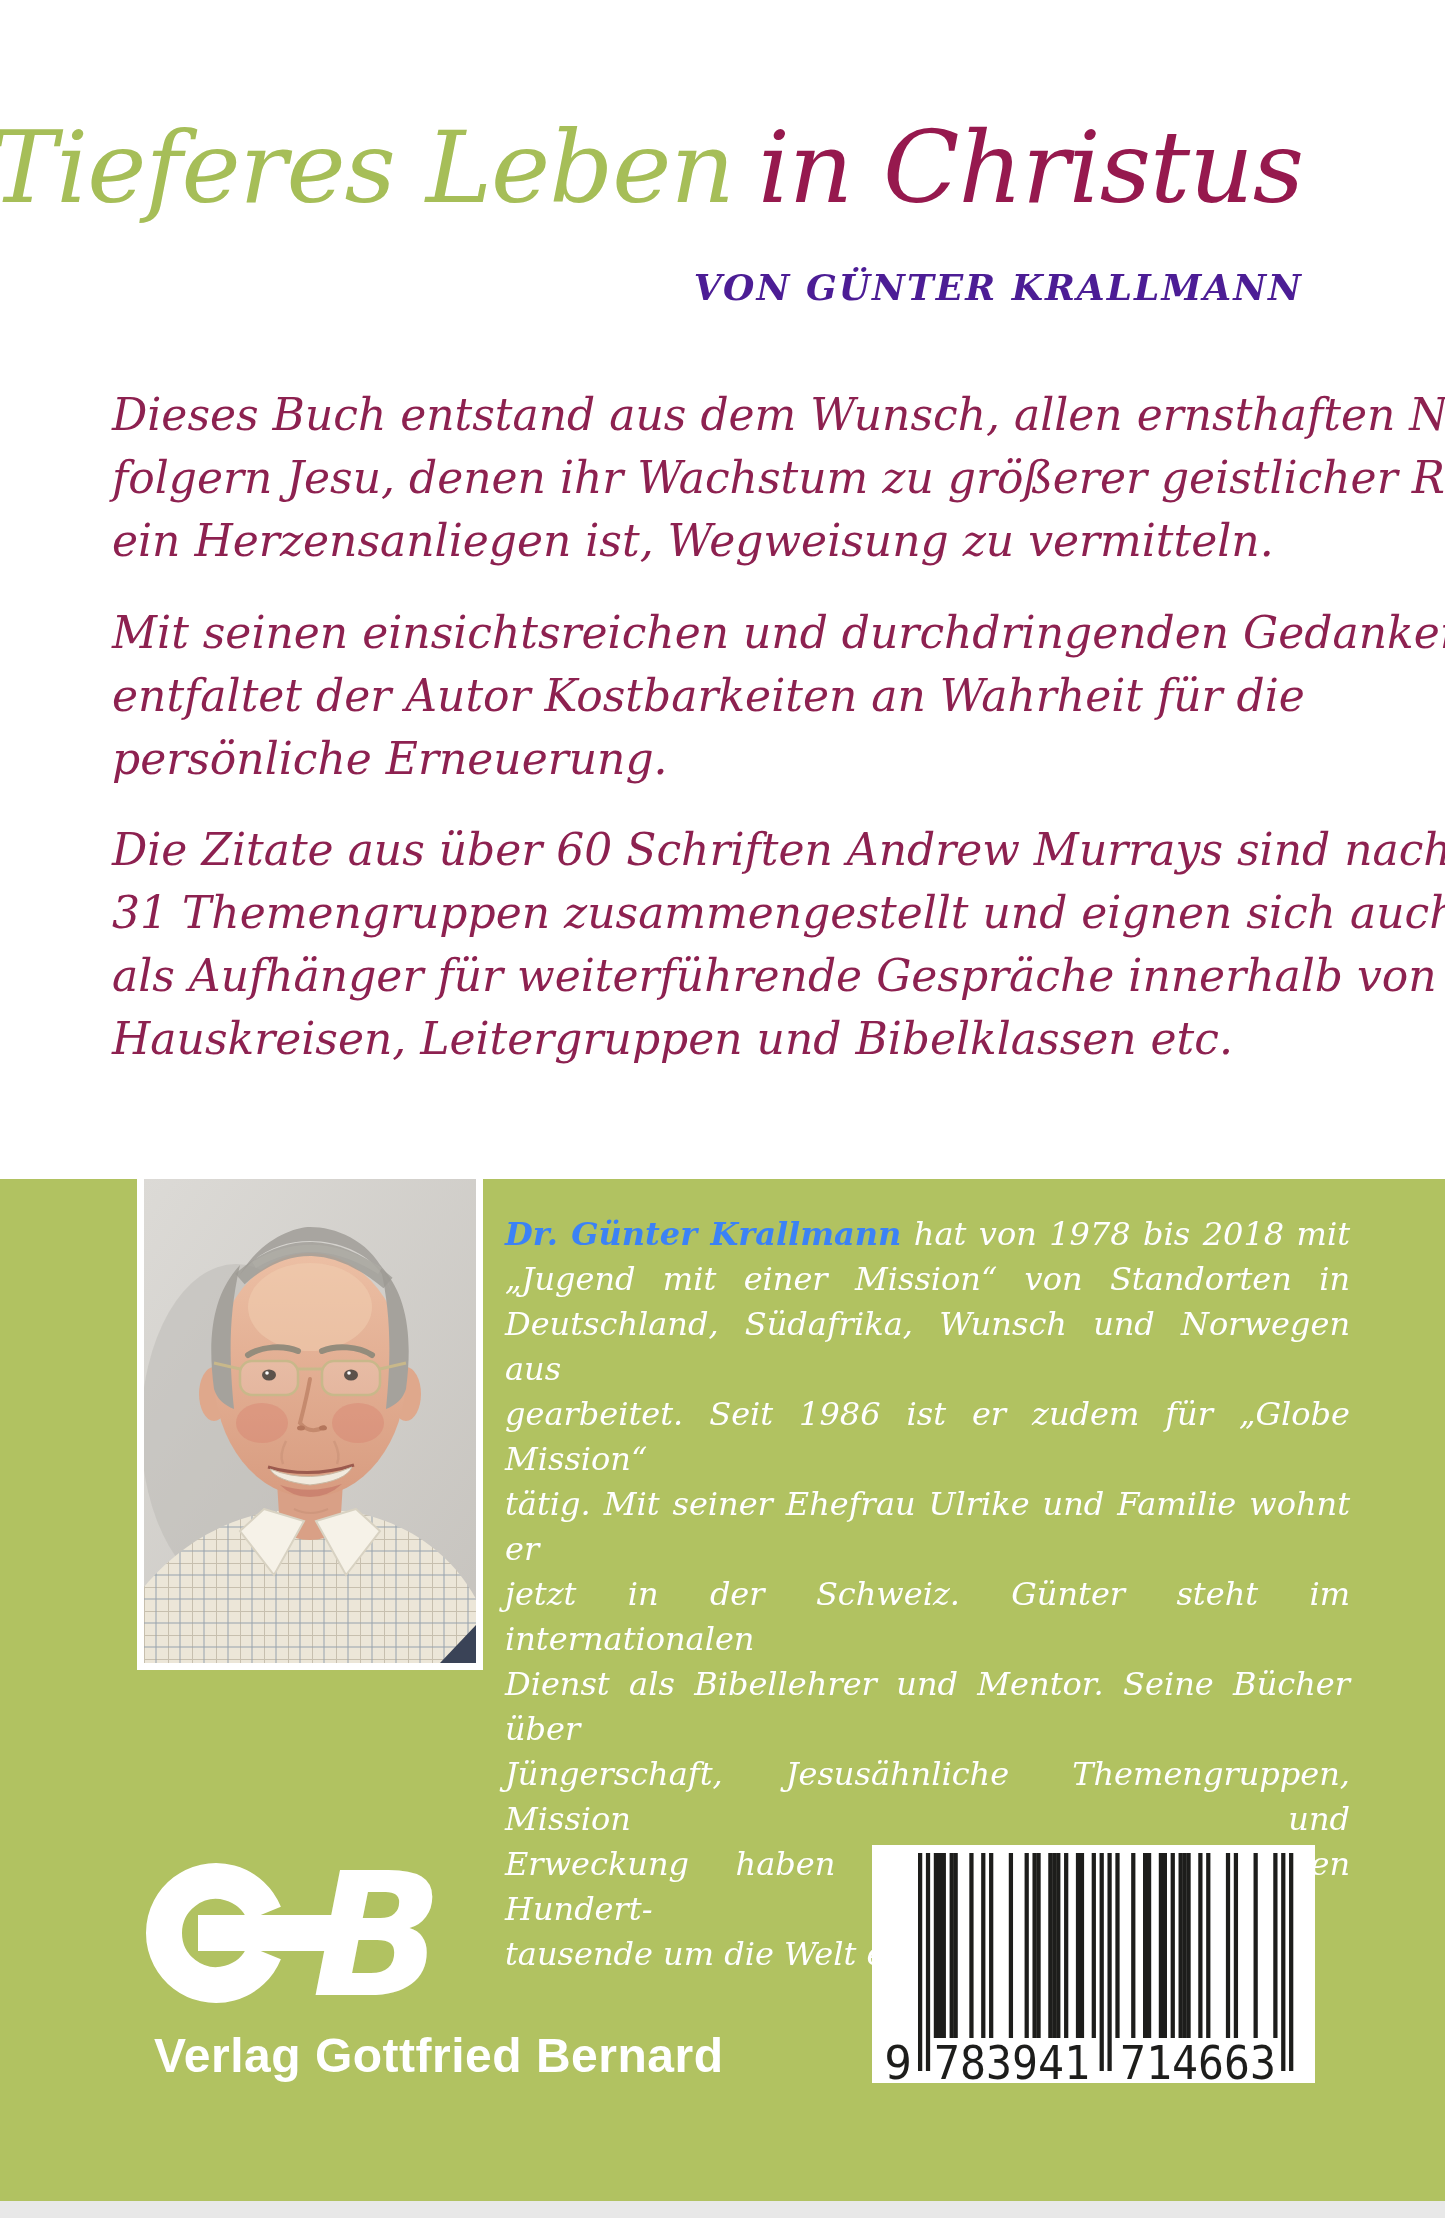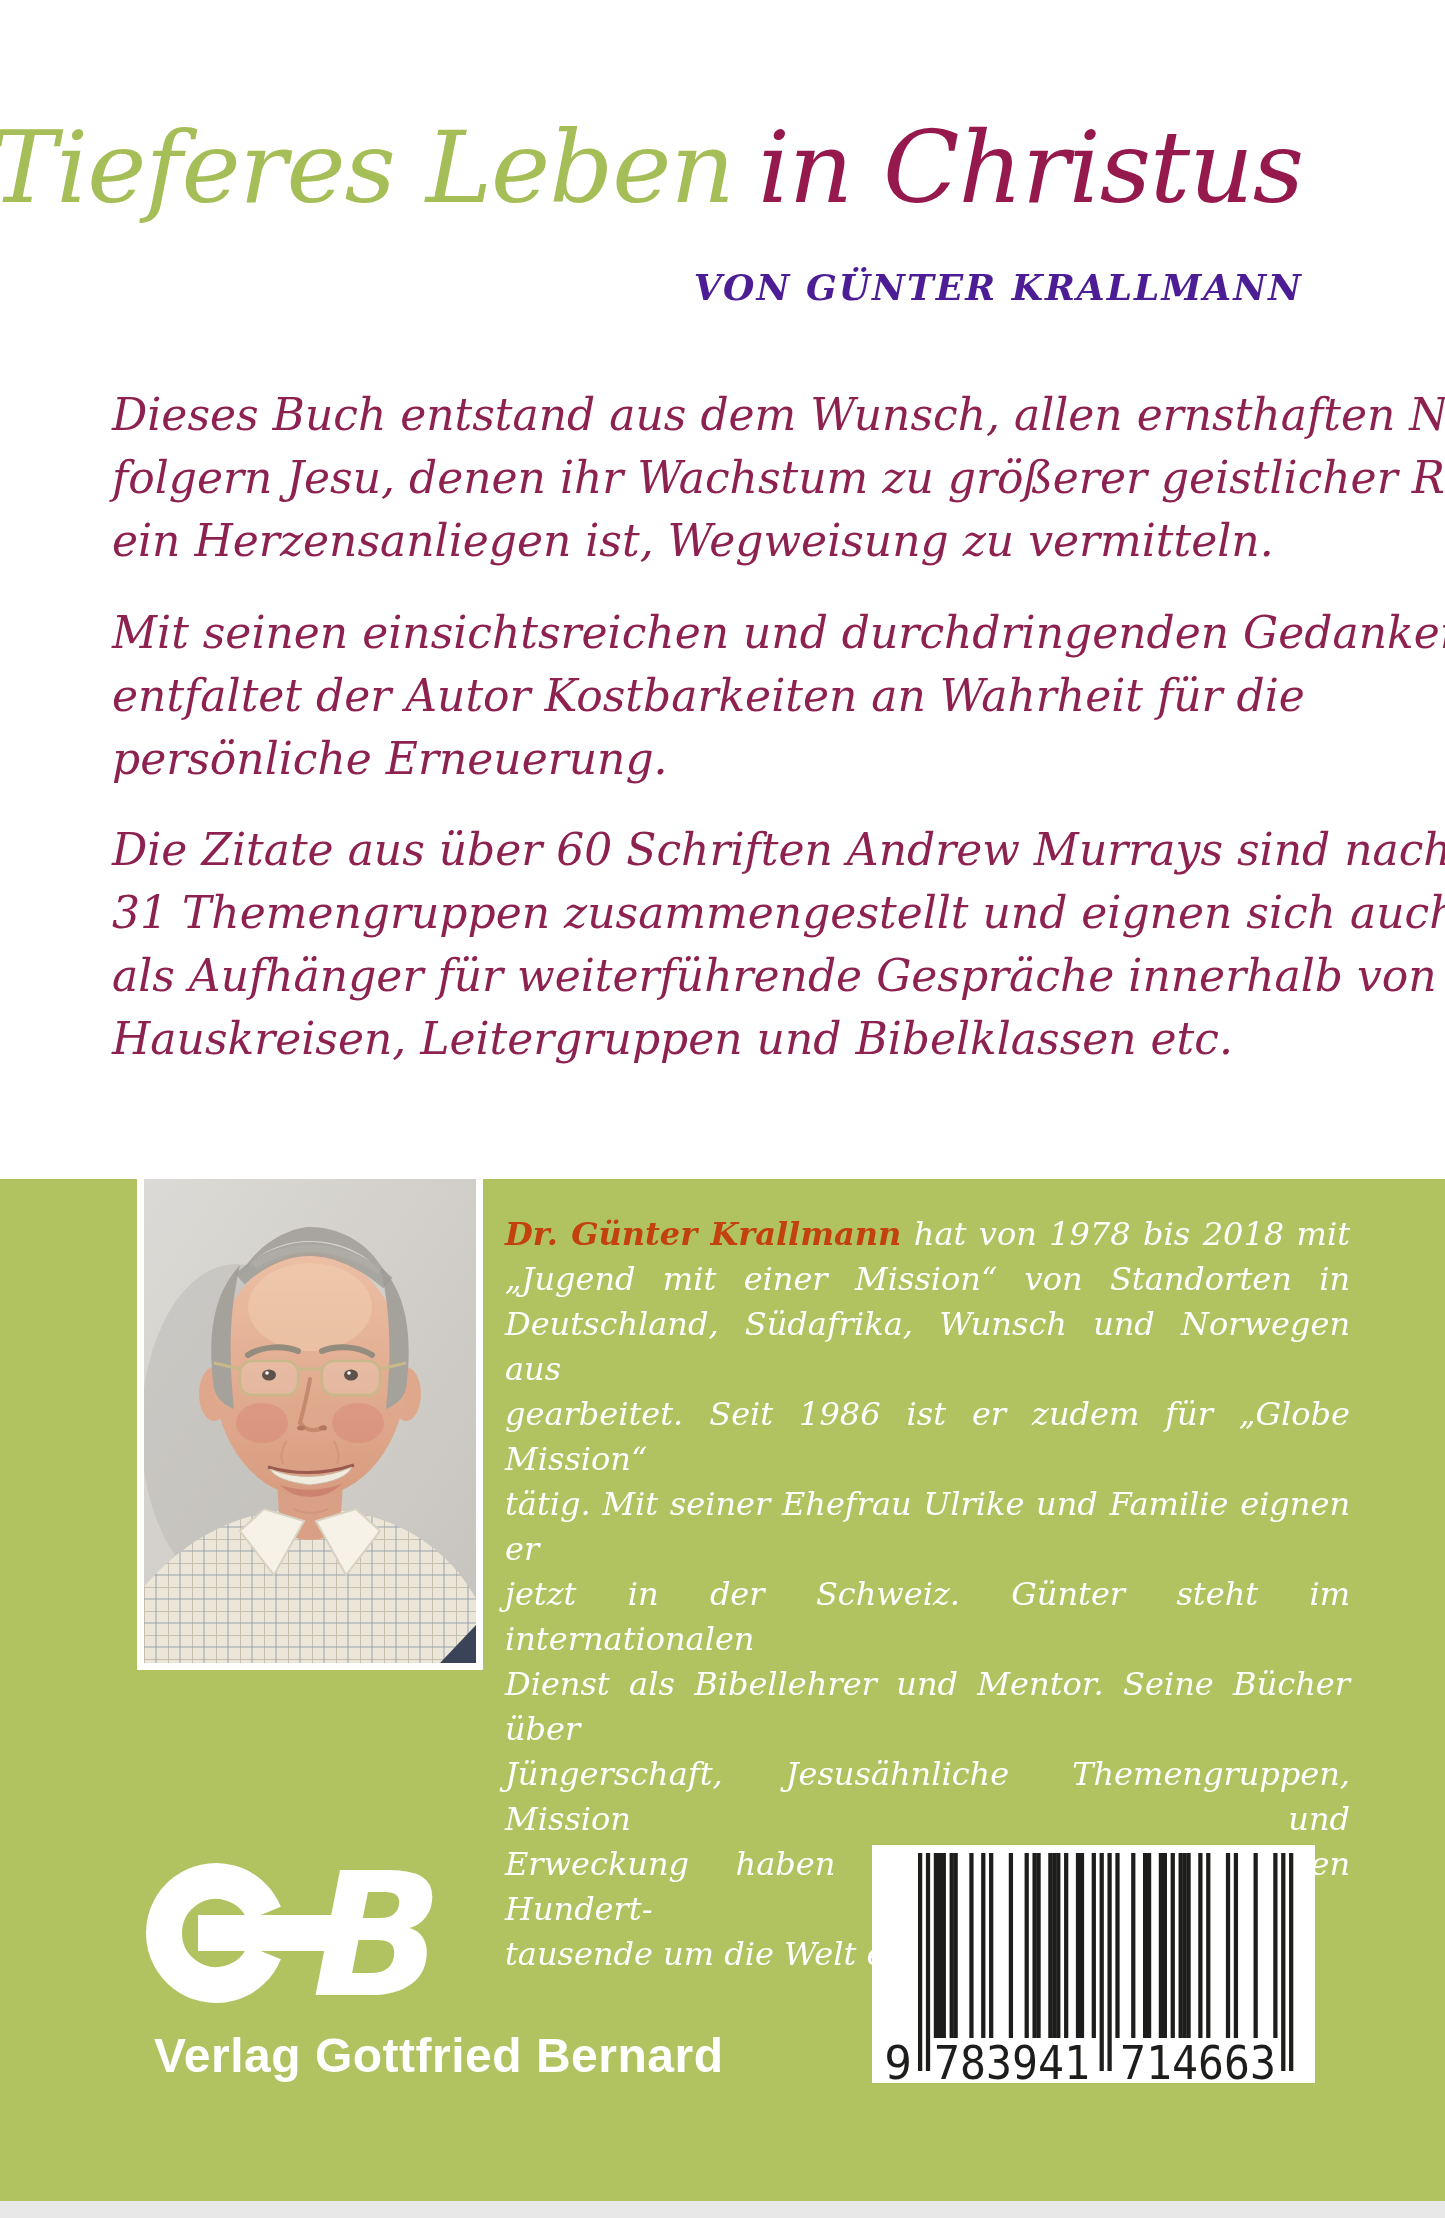--- a/index.html
+++ b/index.html
@@ -50,21 +50,21 @@
   }
 
   
   .bio{
     position:absolute;left:505px;top:1212px;width:845px;
     font-style:italic;font-size:32px;line-height:45px;
     color:#ffffff;
   }
   .bio .line{text-align:justify;text-align-last:justify;}
   .bio .bio-rest .line:last-child{text-align-last:left;}
-  .bio .lead{color:#c2410c;font-weight:bold;}
+  .bio .lead{color:#3b82f6;font-weight:bold;}
 
   
   .logo{position:absolute;left:140px;top:1843px;line-height:0;}
   .publisher-name{
     position:absolute;left:154px;top:2028px;
     font-family:"Liberation Sans","DejaVu Sans",sans-serif;
     font-weight:bold;font-size:48px;color:#ffffff;
     white-space:nowrap;letter-spacing:.5px;
   }
 
@@ -178,21 +178,21 @@
   </div>
 
   <div class="bio">
     <div class="line">
       <span class="lead">Dr. Günter Krallmann</span><span> hat von 1978 bis 2018 mit</span>
     </div>
     <div class="bio-rest">
         <div class="line">„Jugend mit einer Mission“ von Standorten in</div>
         <div class="line">Deutschland, Südafrika, Wunsch und Norwegen aus</div>
         <div class="line">gearbeitet. Seit 1986 ist er zudem für „Globe Mission“</div>
-        <div class="line">tätig. Mit seiner Ehefrau Ulrike und Familie eignen er</div>
+        <div class="line">tätig. Mit seiner Ehefrau Ulrike und Familie wohnt er</div>
         <div class="line">jetzt in der Schweiz. Günter steht im internationalen</div>
         <div class="line">Dienst als Bibellehrer und Mentor. Seine Bücher über</div>
         <div class="line">Jüngerschaft, Jesusähnliche Themengruppen, Mission und</div>
         <div class="line">Erweckung haben in zahlreichen Sprachen Hundert-</div>
         <div class="line">tausende um die Welt erreicht.</div>
       </div>
   </div>
 
   <div class="logo">
     <svg width="300" height="176" viewBox="0 0 300 176" xmlns="http://www.w3.org/2000/svg">

